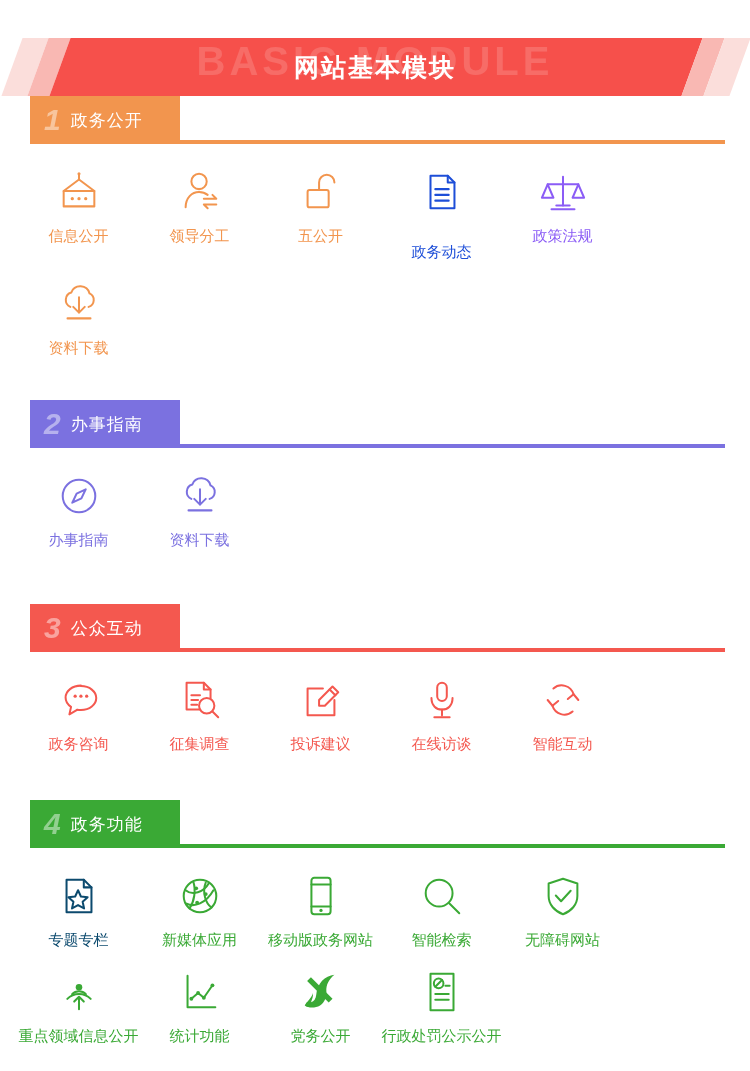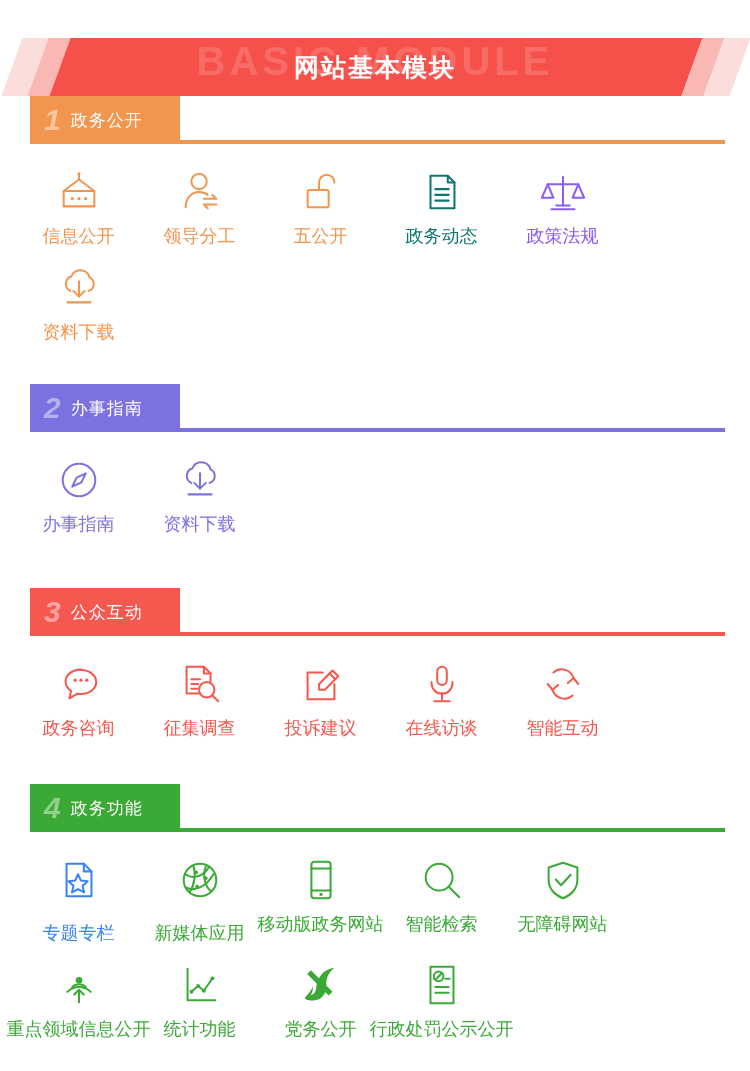--- a/index.html
+++ b/index.html
@@ -116,21 +116,21 @@
     margin-bottom: 18px;
   }
   .cell .ic {
     height: 52px;
     display: flex;
     align-items: center;
     justify-content: center;
   }
   .cell .cap {
     margin-top: 10px;
-    font-size: 18px;
+    font-size: 15px;
     line-height: 16px;
     white-space: nowrap;
   }
   .sp-1 { height: 26px; }
   .sp-2 { height: 38px; }
   .sp-3 { height: 30px; }
 </style>
 </head>
 <body>
 
@@ -181,21 +181,21 @@
         </div>
         <div class="cell" style="color: rgb(242, 149, 78);">
           <div class="ic">
             <svg width="46" height="46" viewBox="0 0 48 48" fill="none" stroke="currentColor" stroke-width="2.1" stroke-linecap="round" stroke-linejoin="round">
               <rect x="10" y="22" width="22" height="18" rx="2"></rect>
               <path d="M22 22 L22 14 A8 8 0 0 1 38 14"></path>
             </svg>
           </div>
           <div class="cap">五公开</div>
         </div>
-        <div class="cell" style="color: #0f766e;">
+        <div class="cell" style="color: #1d4ed8; gap: 16px;">
           <div class="ic">
             <svg width="46" height="46" viewBox="0 0 48 48" fill="none" stroke="currentColor" stroke-width="2.1" stroke-linecap="round" stroke-linejoin="round">
               <path d="M12 7 L30 7 L37 14 L37 41 L12 41 Z"></path>
               <path d="M30 7 L30 14 L37 14"></path>
               <path d="M17 21 L31 21 M17 27 L31 27 M17 33 L31 33"></path>
             </svg>
           </div>
           <div class="cap">政务动态</div>
         </div>
         <div class="cell" style="color: #8b5cf6;">
@@ -323,21 +323,21 @@
     </div>
     <div class="section">
       <div class="sec-head">
         <div class="sec-tab" style="background: rgb(58, 169, 53);">
           <span class="sec-num">4</span>
           <span class="sec-name">政务功能</span>
         </div>
         <div class="sec-rule" style="background: rgb(58, 169, 53);"></div>
       </div>
       <div class="grid">
-        <div class="cell" style="color: #3b82f6; gap: 9px;">
+        <div class="cell" style="color: #0c4a6e;">
           <div class="ic">
             <svg width="46" height="46" viewBox="0 0 48 48" fill="none" stroke="currentColor" stroke-width="2.1" stroke-linecap="round" stroke-linejoin="round">
               <path d="M11 7 L29 7 L37 15 L37 41 L11 41 Z"></path>
               <path d="M29 7 L29 15 L37 15"></path>
               <path d="M23 18 L26 24.5 L33 25.2 L27.8 30 L29.3 37 L23 33.4 L16.7 37 L18.2 30 L13 25.2 L20 24.5 Z"></path>
             </svg>
           </div>
           <div class="cap">专题专栏</div>
         </div>
         <div class="cell" style="color: rgb(58, 169, 53); justify-content: space-between;">

